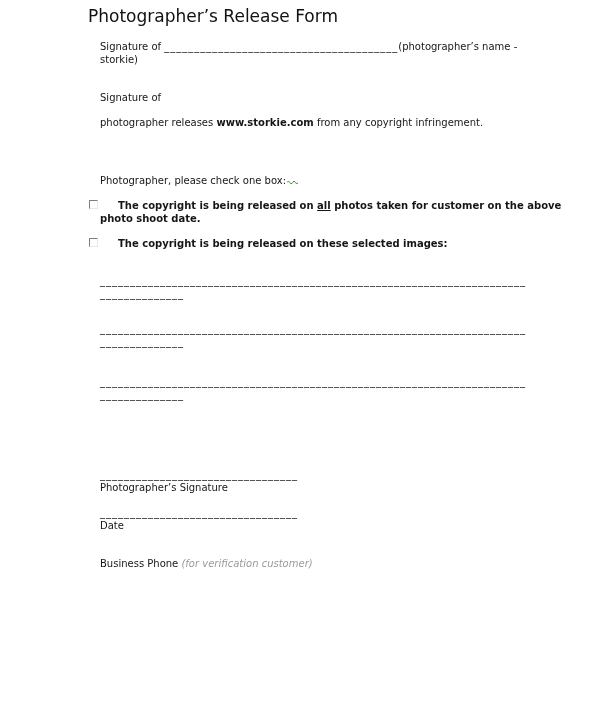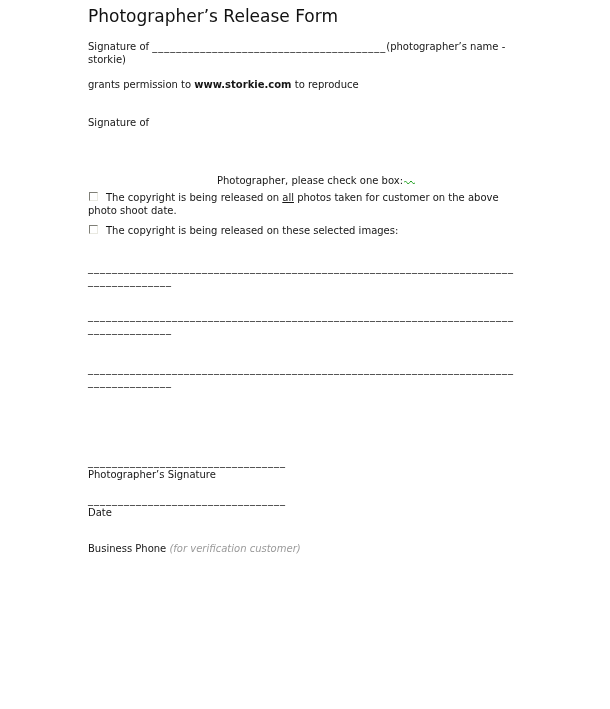--- a/index.html
+++ b/index.html
@@ -24,32 +24,32 @@
   }
   h1.title {
     margin: 0;
     font-size: 17px;
     font-weight: 400;
     line-height: 24px;
     color: #111111;
     white-space: nowrap;
   }
   p {
-    margin: 0;
+    margin: 12px;
     line-height: 13px;
     white-space: nowrap;
   }
   .blank { letter-spacing: 1px; }
   .site  { font-weight: bold; }
   .u-emph { text-decoration: underline; }
   .note {
     color: #9a9a9a;
     font-style: italic;
   }
-  .opt { position: relative; }
+  .opt { position: relative; font-weight: bold; }
   .opt .opt-text { text-indent: 18px; }
   .cb {
     position: absolute;
     left: 1px;
     top: 1px;
     width: 7px;
     height: 7px;
     background: #ffffff;
     border: 1px solid;
     border-color: #7f7f77 #e9e9e1 #e9e9e1 #7f7f77;
@@ -57,38 +57,38 @@
   .squiggle { vertical-align: baseline; margin-left: 1px; }
   
   .mt4  { margin-top: 4px; }
   .mt6  { margin-top: 6px; }
   .mt7  { margin-top: 7px; }
   .mt10 { margin-top: 10px; }
   .mt12 { margin-top: 12px; }
   .mt22 { margin-top: 22px; }
   .mt24 { margin-top: 24px; }
   .mt27 { margin-top: 27px; }
-  .mt45 { margin-top: 45px; text-align: center; }
+  .mt45 { margin-top: 45px; }
   .mt67 { margin-top: 67px; }
 </style>
 </head>
 <body>
 
 <div class="doc">
 
   <h1 class="title">Photographer’s Release Form</h1>
 
   <p class="mt12"><span>Signature of </span><span class="blank">_______________________________________</span><span>(photographer’s name -</span><br><span>storkie)</span></p>
 
-  <p class="mt12"><span>grants permission to </span><span class="site">www.storkie.com</span><span> to reproduce</span></p>
 
 
 
   <p class="mt12"><br><span>Signature of</span></p>
 
+  <p class="mt12"><span>photographer releases </span><span class="site">www.storkie.com</span><span> from any copyright infringement.</span></p>
 
   <p class="mt45"><span>Photographer, please check one box:</span><svg class="squiggle" width="11" height="5" viewBox="0 0 11 5">
         <path d="M0 3.5 Q1.4 0.5 2.8 3.5 T5.6 3.5 T8.4 3.5 T11 3.5" stroke="#1e9e1e" stroke-width="1" fill="none"></path>
       </svg></p>
 
   <div class="opt mt4">
     <span class="cb"></span>
     <p class="opt-text"><span>The copyright is being released on </span><span class="u-emph">all</span><span> photos taken for customer on the above</span><br><span>photo shoot date.</span></p>
   </div>
 

